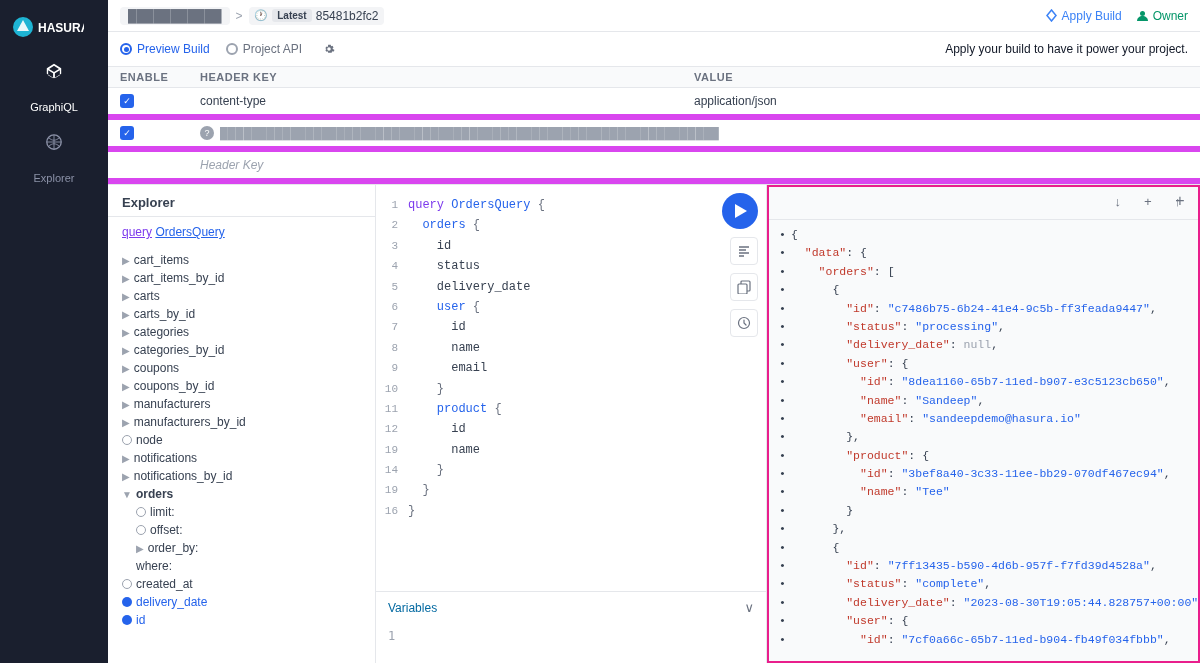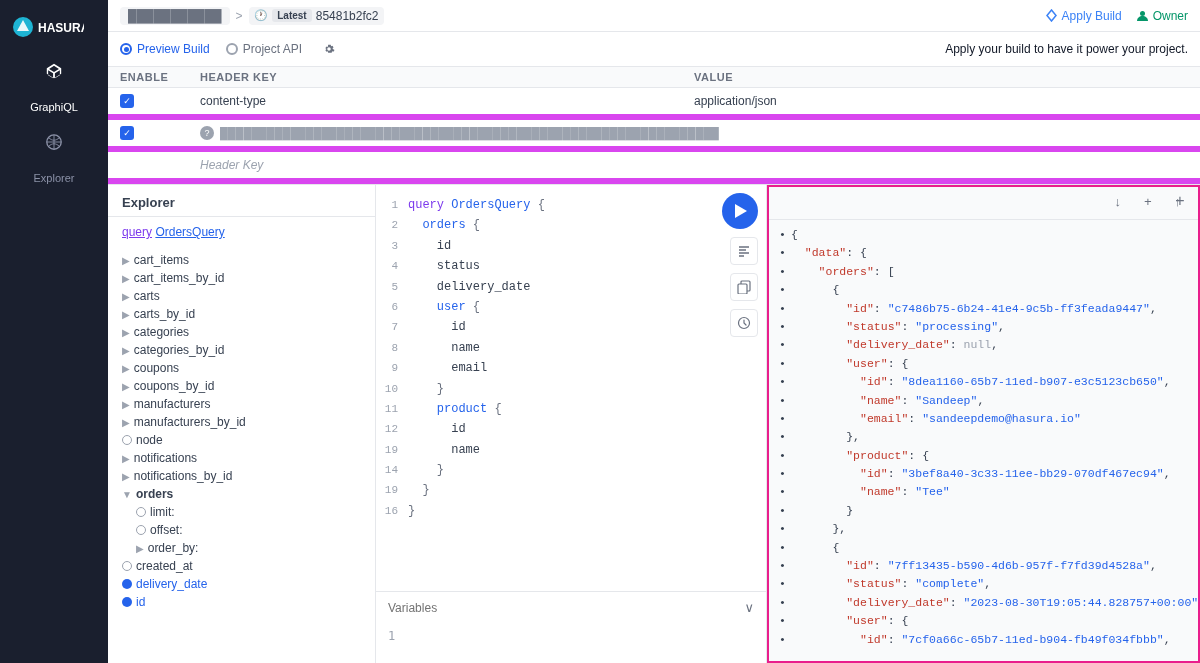--- a/index.html
+++ b/index.html
@@ -375,21 +375,21 @@
     }
 
     
     .variables-section {
       border-top: 1px solid #e5e7eb;
       padding: 8px 12px;
       display: flex;
       align-items: center;
       justify-content: space-between;
     }
-    .variables-label { font-size: 12px; color: #737373; font-weight: 500; }
+    .variables-label { font-size: 12px; color: #0369a1; font-weight: 500; }
     .variables-body { padding: 6px 12px; min-height: 40px; font-family: monospace; font-size: 12px; color: #9ca3af; }
 
     
     .results-panel {
       flex: 1.1;
       background: #f9fafb;
       border: 2px solid #e91e8c;
       overflow-y: auto;
       font-family: 'Courier New', monospace;
       font-size: 11.5px;
@@ -561,20 +561,21 @@
         <div class="explorer-item"><span class="arrow">▶</span> coupons_by_id</div>
         <div class="explorer-item"><span class="arrow">▶</span> manufacturers</div>
         <div class="explorer-item"><span class="arrow">▶</span> manufacturers_by_id</div>
         <div class="explorer-item"><span class="circle-icon"></span> node</div>
         <div class="explorer-item"><span class="arrow">▶</span> notifications</div>
         <div class="explorer-item"><span class="arrow">▶</span> notifications_by_id</div>
         <div class="explorer-item" style="font-weight:600;"><span class="arrow">▼</span> orders</div>
         <div class="explorer-item explorer-item-indent"><span class="circle-icon"></span> limit:</div>
         <div class="explorer-item explorer-item-indent"><span class="circle-icon"></span> offset:</div>
         <div class="explorer-item explorer-item-indent"><span class="arrow">▶</span> order_by:</div>
+        <div class="explorer-item explorer-item-indent"> where:</div>
         <div class="explorer-item"><span class="circle-icon"></span> created_at</div>
         <div class="explorer-item" style="color:#2563eb;"><span class="check-circle"></span> delivery_date</div>
         <div class="explorer-item" style="color:#2563eb;"><span class="check-circle"></span> id</div>
       </div>
     </div>
 
     <div class="query-editor">
       <div class="query-editor-main" style="position:relative;">
         <div class="query-line">
           <span class="line-num">1</span>

